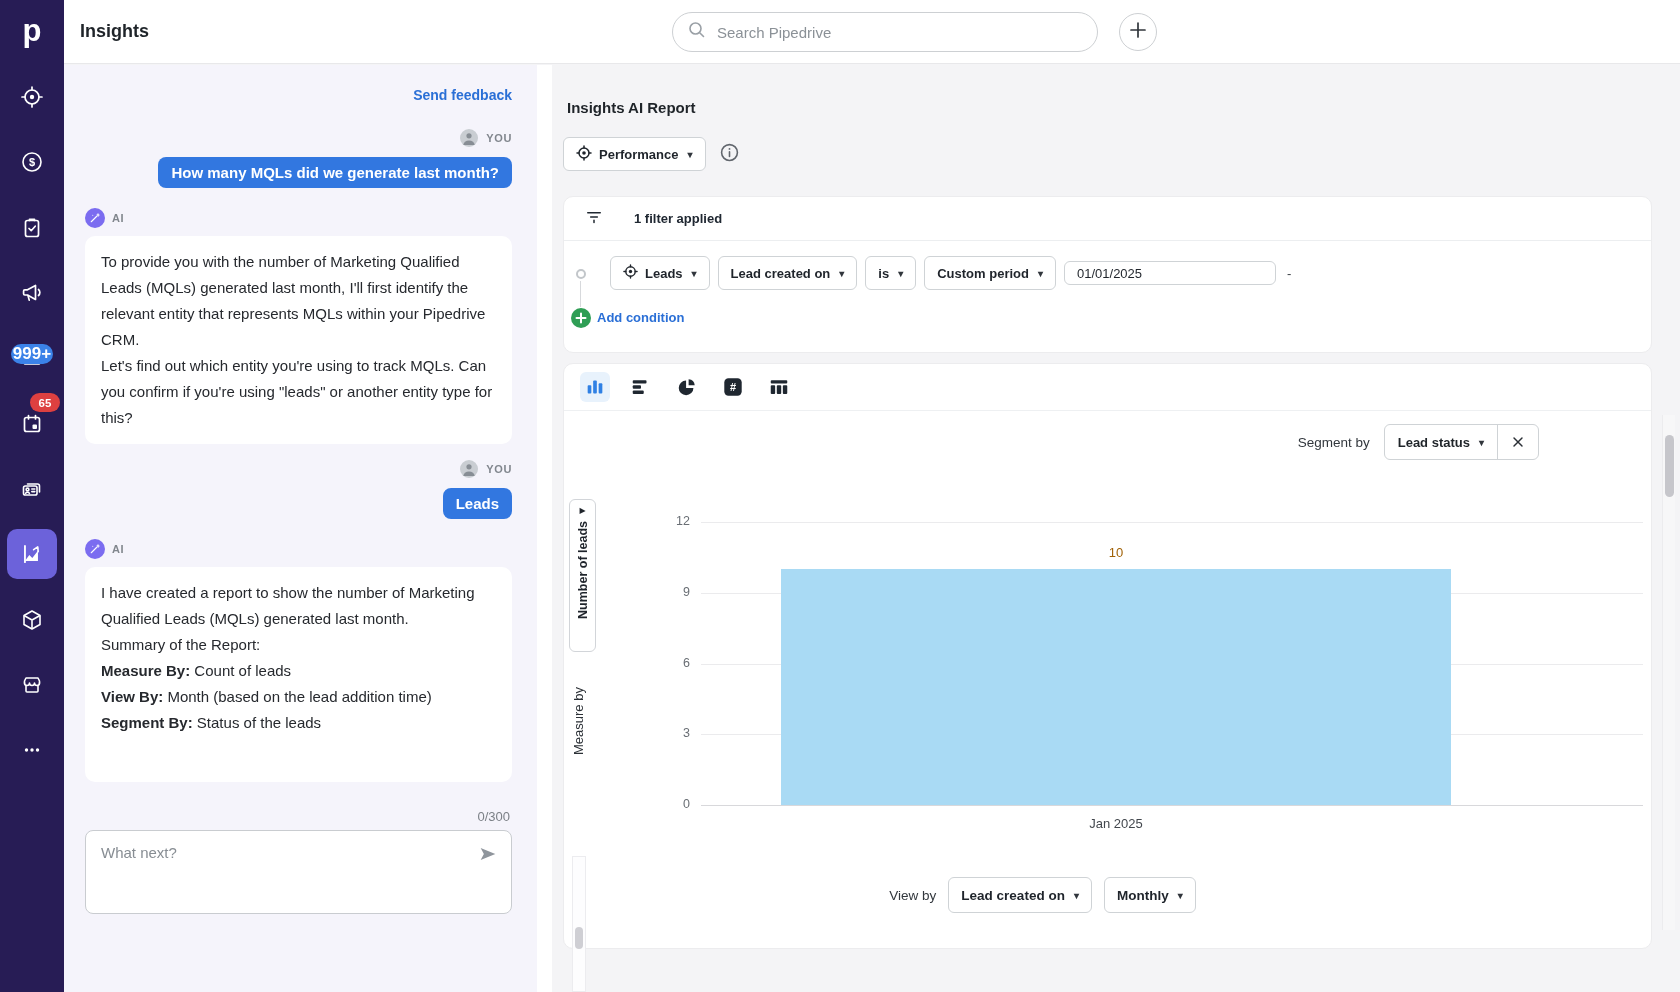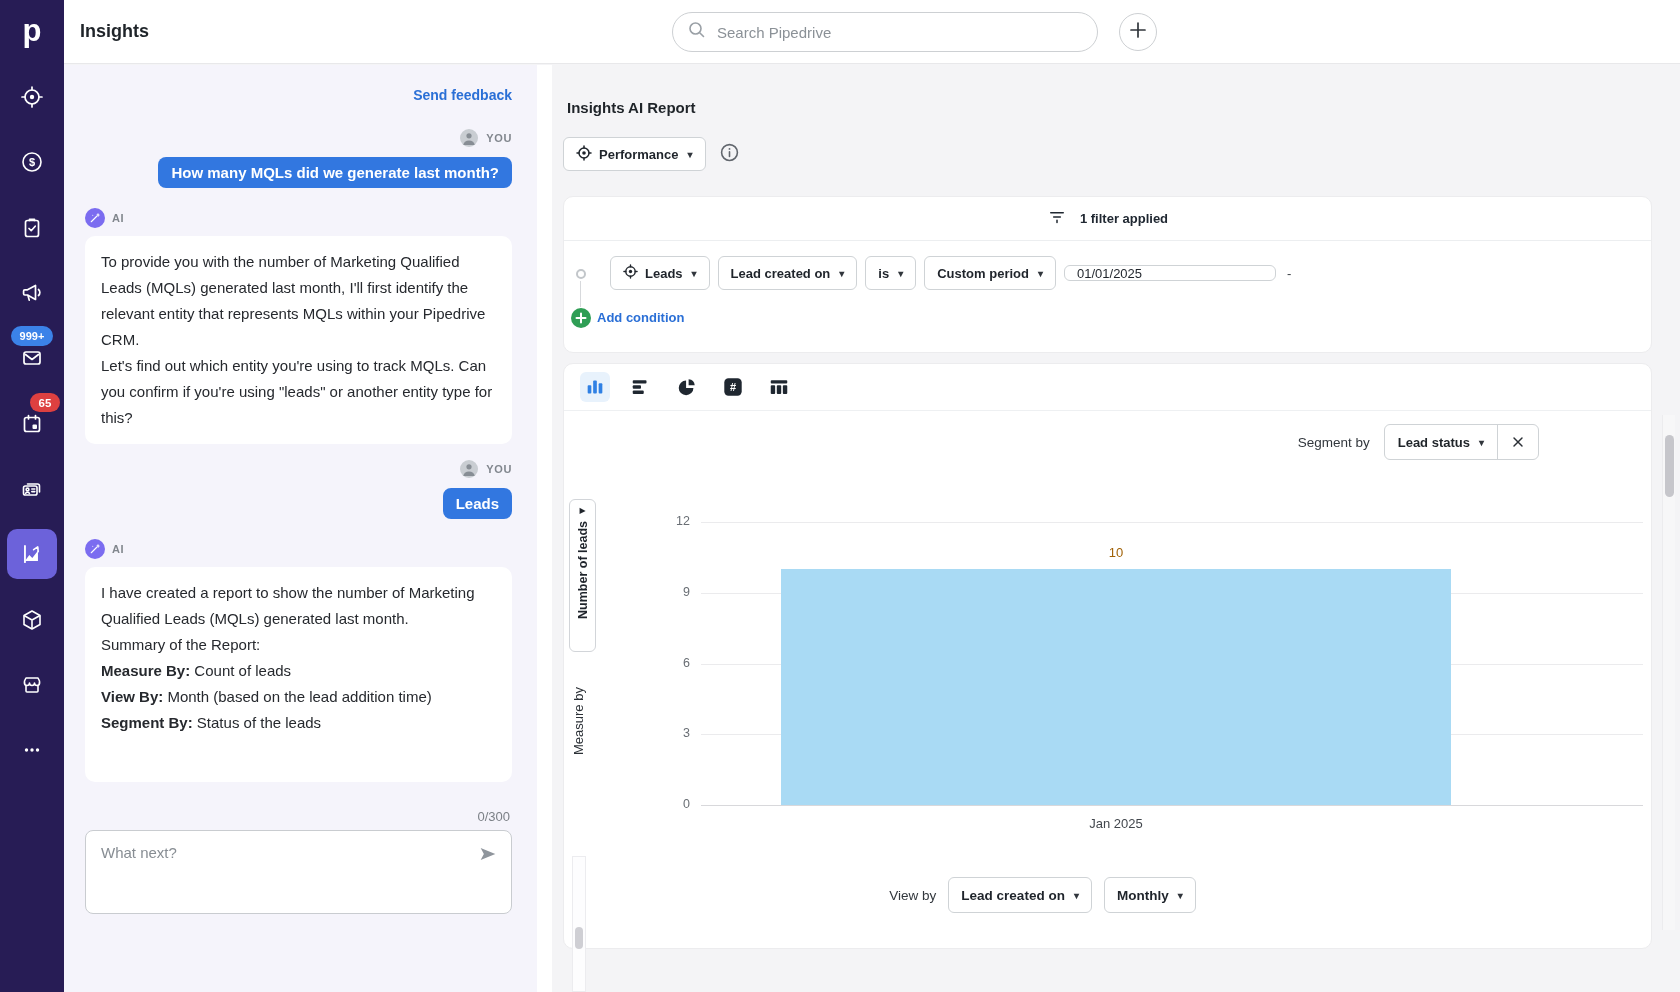--- a/index.html
+++ b/index.html
@@ -8,21 +8,21 @@
   #app { position:relative; width:1680px; height:992px; overflow:hidden; background:#f4f4f6; }
 
   
   .sidebar { position:absolute; left:0; top:0; width:64px; height:992px; background:#271c55; z-index:30; }
   .logo { position:absolute; top:8px; left:0; width:64px; height:46px; display:flex; align-items:center; justify-content:center;
     color:#fff; font-size:31px; font-weight:800; cursor:pointer; }
   .nav-item { position:absolute; left:0; width:64px; height:48px; display:flex; align-items:center; justify-content:center; cursor:pointer; }
   .nav-item svg { display:block; }
   .nav-active-bg { position:absolute; left:7px; top:529px; width:50px; height:50px; background:#6c62da; border-radius:10px; }
   .badge { position:absolute; z-index:2; color:#fff; font-weight:700; display:flex; align-items:center; justify-content:center; border-radius:10px; }
-  .badge-mail { left:11px; top:326px; width:42px; height:20px; background:#3b82e8; font-size:11px; }
+  .badge-mail { left:11px; top:344px; width:42px; height:20px; background:#3b82e8; font-size:17px; }
   .badge-cal { left:30px; top:393px; width:30px; height:19px; background:#dd4040; font-size:11.5px; }
 
   
   .topbar { position:absolute; left:64px; top:0; right:0; height:64px; background:#fff; border-bottom:1px solid #e8e8ea; z-index:20; }
   .topbar-title { position:absolute; left:16px; top:21px; font-size:18px; font-weight:700; }
   .search-pill { position:absolute; left:608px; top:12px; width:426px; height:40px; border:1px solid #cdd0d3; border-radius:20px;
     background:#fff; display:flex; align-items:center; padding:0 14px; gap:10px; }
   .search-pill input { border:none; outline:none; flex:1; font-size:15px; font-family:inherit; color:#1f2429; background:transparent; }
   .search-pill input::placeholder { color:#8b9197; }
   .add-btn { position:absolute; left:1055px; top:13px; width:38px; height:38px; border:1px solid #cdd0d3; border-radius:50%;
@@ -54,26 +54,26 @@
   .main { position:absolute; left:537px; top:65px; right:0; bottom:0; background:#f4f4f6; }
   .drawer-gap { position:absolute; left:0; top:0; width:15px; height:100%; background:#fff; }
   .report-title { position:absolute; left:30px; top:34px; font-size:15px; font-weight:700; }
   .perf-row { position:absolute; left:26px; top:72px; display:flex; align-items:center; gap:14px; }
   .btn { display:inline-flex; align-items:center; gap:7px; height:34px; padding:0 12px; background:#fff;
     border:1px solid #cfd3d6; border-radius:6px; font-size:13px; font-weight:600; color:#1f242b; cursor:pointer; white-space:nowrap; }
   .caret { font-size:10px; color:#31363c; margin-left:2px; }
 
   .card { position:absolute; left:26px; right:28px; background:#fff; border:1px solid #ececee; border-radius:10px; }
   .filter-card { top:131px; height:157px; }
-  .filter-head { display:flex; align-items:center; gap:13px; height:44px; padding:0 20px; border-bottom:1px solid #eceef0;
-    font-size:13px; font-weight:600; color:#202832;justify-content:center; }
+  .filter-head { display:flex; align-items:center; gap:30px; height:44px; padding:0 20px; border-bottom:1px solid #eceef0;
+    font-size:13px; font-weight:600; color:#202832; }
   .cond-node { position:absolute; left:12px; top:72px; width:10px; height:10px; border:2px solid #c2c6ca; border-radius:50%; background:#fff; }
   .cond-line { position:absolute; left:16px; top:84px; width:1px; height:26px; background:#d7d9dc; }
   .cond-row { position:absolute; left:46px; top:59px; display:flex; align-items:center; gap:8px; }
-  .date-box { display:flex; align-items:center; height:16px; padding:0 12px; width:212px; background:#fff;
+  .date-box { display:flex; align-items:center; height:24px; padding:0 12px; width:212px; background:#fff;
     border:1px solid #cfd3d6; border-radius:6px; font-size:13px; color:#1f242b; cursor:text; }
   .dash { font-size:13px; color:#3a3f45; margin:0 3px; }
   .add-circle { position:absolute; left:7px; top:111px; width:20px; height:20px; border-radius:50%; background:#2f9e55;
     display:flex; align-items:center; justify-content:center; cursor:pointer; }
   .add-link { position:absolute; left:33px; top:113px; font-size:13px; font-weight:700; color:#2a6fd6; cursor:pointer; }
 
   .chart-card { top:298px; height:586px; }
   .icons-row { display:flex; align-items:center; gap:16px; padding:8px 16px; border-bottom:1px solid #eef0f2; }
   .ctype { width:30px; height:30px; display:flex; align-items:center; justify-content:center; border-radius:6px; cursor:pointer; }
   .ctype.active { background:#e8f2fc; }

